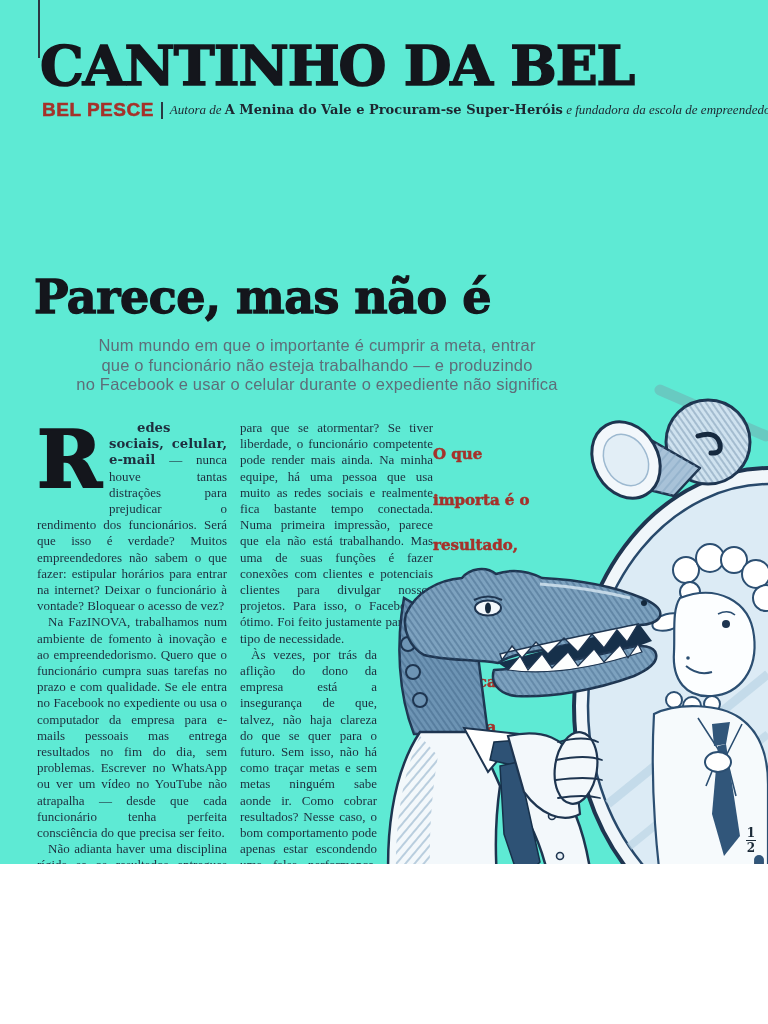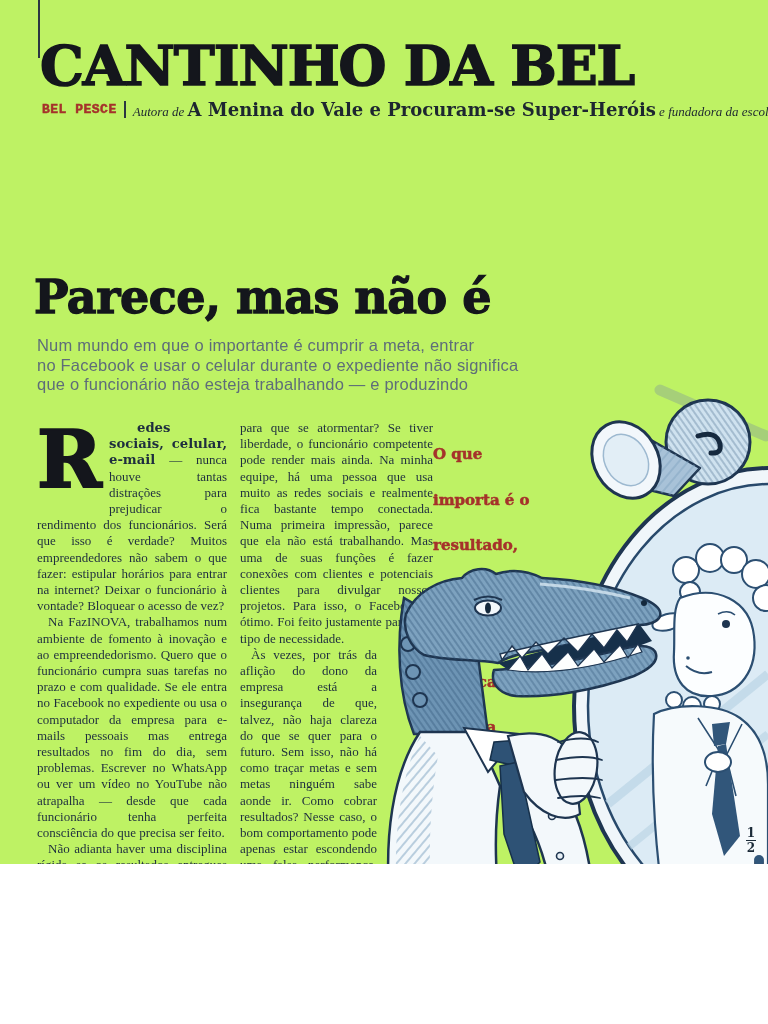--- a/index.html
+++ b/index.html
@@ -1,45 +1,45 @@
 <!DOCTYPE html>
 <html><head>
 <meta charset="utf-8">
 <style>
   html,body{margin:0;padding:0;}
   .page{
     position:relative;width:768px;height:864px;overflow:hidden;
-    background:#bef264;
+    background:#5eead4;
     font-family:"Liberation Serif",serif;
   }
   
   .top-rule{position:absolute;left:38px;top:0;width:2px;height:58px;background:#2b3742;}
   .masthead-title{
     position:absolute;left:40px;top:36px;
     font-family:"DejaVu Serif",serif;font-weight:700;font-size:55px;line-height:60px;
     letter-spacing:-1px;color:#14161c;-webkit-text-stroke:1.6px #14161c;white-space:nowrap;
   }
   .byline-row{position:absolute;left:42px;top:99px;display:flex;align-items:center;gap:7px;}
   .byline-author{
-    font-family:Liberation Mono, monospace;font-weight:700;font-size:13px;color:#a5322b;
+    font-family:Liberation Sans, sans-serif;font-weight:700;font-size:19px;color:#a5322b;
     letter-spacing:.5px;-webkit-text-stroke:.5px #a5322b;white-space:nowrap;
   }
   .byline-divider{width:2px;height:17px;background:#2b3742;}
   .byline-text{font-style:italic;font-size:13px;color:#1d2630;white-space:nowrap;}
-  .byline-text .booktitle{font-style:normal;font-weight:700;font-family:"DejaVu Serif",serif;font-size:18px;}
+  .byline-text .booktitle{font-style:normal;font-weight:700;font-family:"DejaVu Serif",serif;font-size:13px;}
   
   .headline{
     position:absolute;left:34px;top:270px;
     font-family:"DejaVu Serif",serif;font-weight:700;font-size:46px;
     color:#14161c;-webkit-text-stroke:1.3px #14161c;letter-spacing:-.5px;white-space:nowrap;text-align:right;
   }
   .deck{
     position:absolute;left:37px;top:336px;width:560px;
     font-family:"Liberation Sans",sans-serif;font-size:16.5px;line-height:19.5px;
-    color:#5e6d79;letter-spacing:.2px;
+    color:#5e6d79;letter-spacing:.2px;text-align:center;
   }
   
   .col{position:absolute;top:420px;font-size:13px;line-height:16.2px;color:#1e2e3e;text-align:justify;}
   .col1{left:37px;width:190px;}
   .col2{left:240px;width:193px;}
   .col p{margin:0;}
   .col p.ind{text-indent:11px;}
   .dropcap{
     float:left;width:66px;height:78px;margin:4px 6px 0 0;
     font-family:"DejaVu Serif",serif;font-weight:700;font-size:78px;line-height:72px;
@@ -79,22 +79,22 @@
   <div class="byline-row">
     <span class="byline-author">BEL PESCE</span>
     <span class="byline-divider"></span>
     <span class="byline-text"><span>Autora de </span><span class="booktitle">A Menina do Vale e Procuram-se Super-Heróis</span><span> e fundadora da escola de empreendedorismo FazINOVA</span></span>
   </div>
 
   <div class="headline">Parece, mas não é</div>
 
   <div class="deck">
     <div>Num mundo em que o importante é cumprir a meta, entrar</div>
+    <div>que o funcionário não esteja trabalhando — e produzindo</div>
     <div>no Facebook e usar o celular durante o expediente não significa</div>
-    <div>que o funcionário não esteja trabalhando — e produzindo</div>
   </div>
 
   <div class="col col1">
     <p><span class="dropcap">R</span><span class="leadbold">edes sociais, celular, e-mail</span><span> — nunca houve tantas distrações para prejudicar o rendimento dos funcionários. Será que isso é verdade? Muitos empreendedores não sabem o que fazer: estipular horários para entrar na internet? Deixar o funcionário à vontade? Bloquear o acesso de vez?</span></p>
     <p class="ind">Na FazINOVA, trabalhamos num ambiente de fomento à inovação e ao empreendedorismo. Quero que o funcionário cumpra suas tarefas no prazo e com qualidade. Se ele entra no Facebook no expediente ou usa o computador da empresa para e-mails pessoais mas entrega resultados no fim do dia, sem problemas. Escrever no WhatsApp ou ver um vídeo no YouTube não atrapalha — desde que cada funcionário tenha perfeita consciência do que precisa ser feito.</p>
     <p class="ind">Não adianta haver uma disciplina rígida se os resultados entregues deixam a desejar. Além disso, nem tudo é como parece. Muitos empreendedores e chefes veem o funcionário no Facebook e já concluem que ele está enrolando. Será? Ele não pode estar usando a ferramenta de mensagens para falar com o filho em vez de usar o telefone?</p>
     <p class="ind">Tudo está tão conectado que ficou impossível ter certeza se alguém está na internet a serviço ou não. Então,</p>
   </div>
 
   <div class="col col2">

